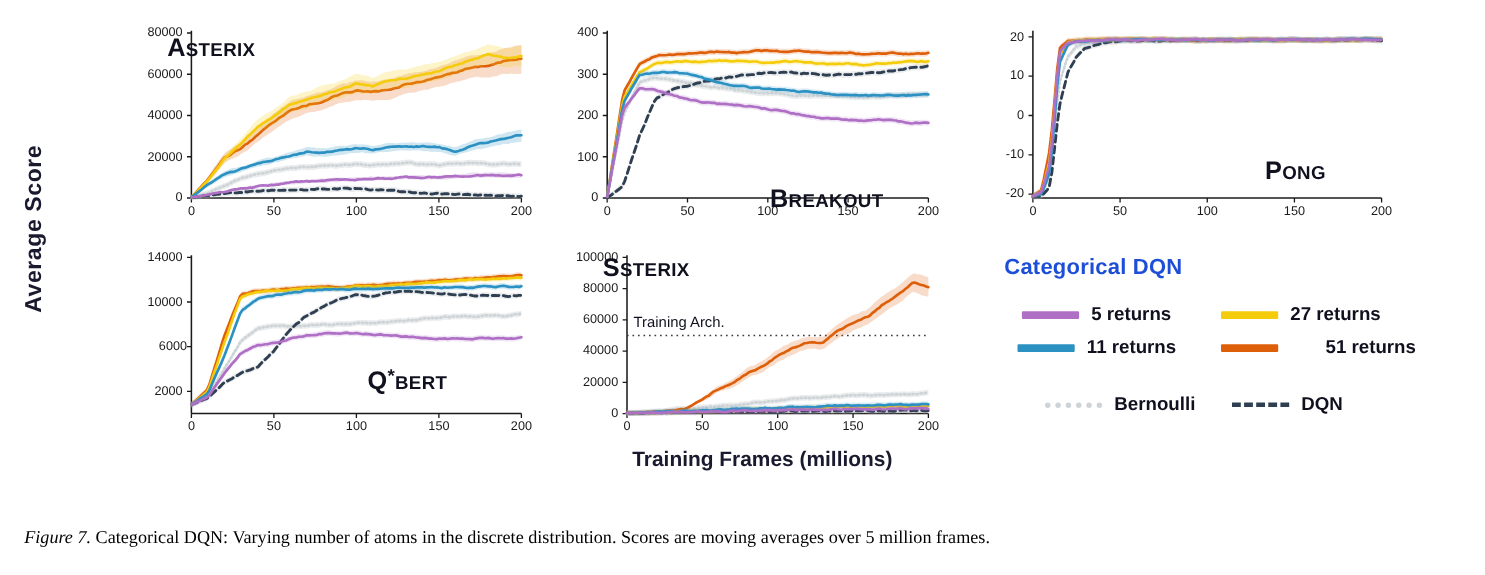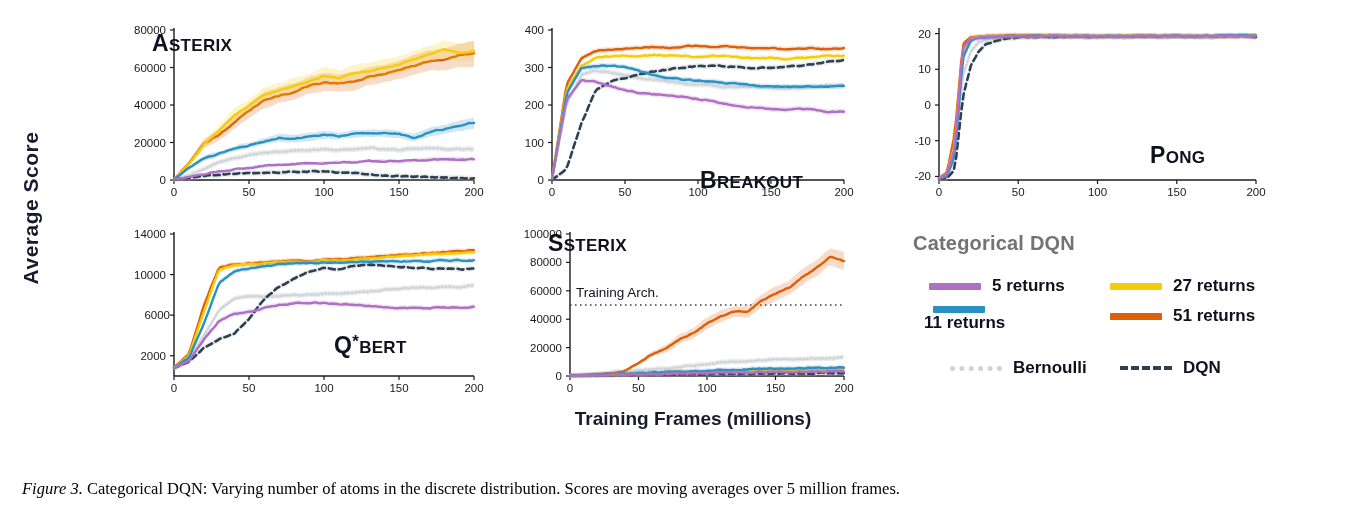--- a/index.html
+++ b/index.html
@@ -65,21 +65,21 @@
     position:absolute;
     font-size:13.5px;
     color:#10101e;
     white-space:nowrap;
   }
 
   
   #legend{position:absolute;left:905px;top:232px;width:400px;height:160px;}
   #legend-title{
     position:absolute;left:8px;top:0;
-    font-size:20px;font-weight:bold;color:#737373;
+    font-size:20px;font-weight:bold;color:#1d4ed8;
     letter-spacing:.2px;
   }
   .legend-row{position:absolute;display:flex;align-items:center;}
   .swatch{width:52px;height:7px;border-radius:1px;flex:0 0 auto;}
   .legend-text{
     font-size:17px;font-weight:bold;color:#10101e;
     margin-left:11px;white-space:nowrap;
   }
   .dash-swatch{
     width:52px;height:0;flex:0 0 auto;
@@ -315,36 +315,36 @@
     <div id="legend-title">Categorical DQN</div>
 
     <div class="legend-row" style="left:24px;top:44px;">
       <span class="swatch" style="background:#ae6fc5"></span>
       <span class="legend-text">5 returns</span>
     </div>
     <div class="legend-row" style="left:205px;top:44px;">
       <span class="swatch" style="background:#f5cc0c"></span>
       <span class="legend-text">27 returns</span>
     </div>
-    <div class="legend-row" style="left:8px;top:74px;flex-direction:column;">
+    <div class="legend-row" style="left:20px;top:74px;">
       <span class="swatch" style="background:#2b90c2"></span>
       <span class="legend-text">11 returns</span>
     </div>
-    <div class="legend-row" style="left:205px;top:74px;">
+    <div class="legend-row" style="left:205px;top:74px;gap:32px;">
       <span class="swatch" style="background:#dd5f0a"></span>
       <span class="legend-text">51 returns</span>
     </div>
 
     <div class="legend-row" style="left:45px;top:126px;">
       <span class="dot-swatch" style="border-top-color:#cdd3d6"></span>
       <span class="legend-text">Bernoulli</span>
     </div>
     <div class="legend-row" style="left:215px;top:126px;">
       <span class="dash-swatch" style="border-top-color:#2f3f52"></span>
       <span class="legend-text">DQN</span>
     </div>
   </div>
 
   <div id="caption">
-    <span class="figno">Figure 3.</span><span> Categorical DQN: Varying number of atoms in the discrete distribution. Scores are moving averages over 5 million frames.</span>
+    <span class="figno">Figure 7.</span><span> Categorical DQN: Varying number of atoms in the discrete distribution. Scores are moving averages over 5 million frames.</span>
   </div>
 
 </div>
 
 </body></html>

